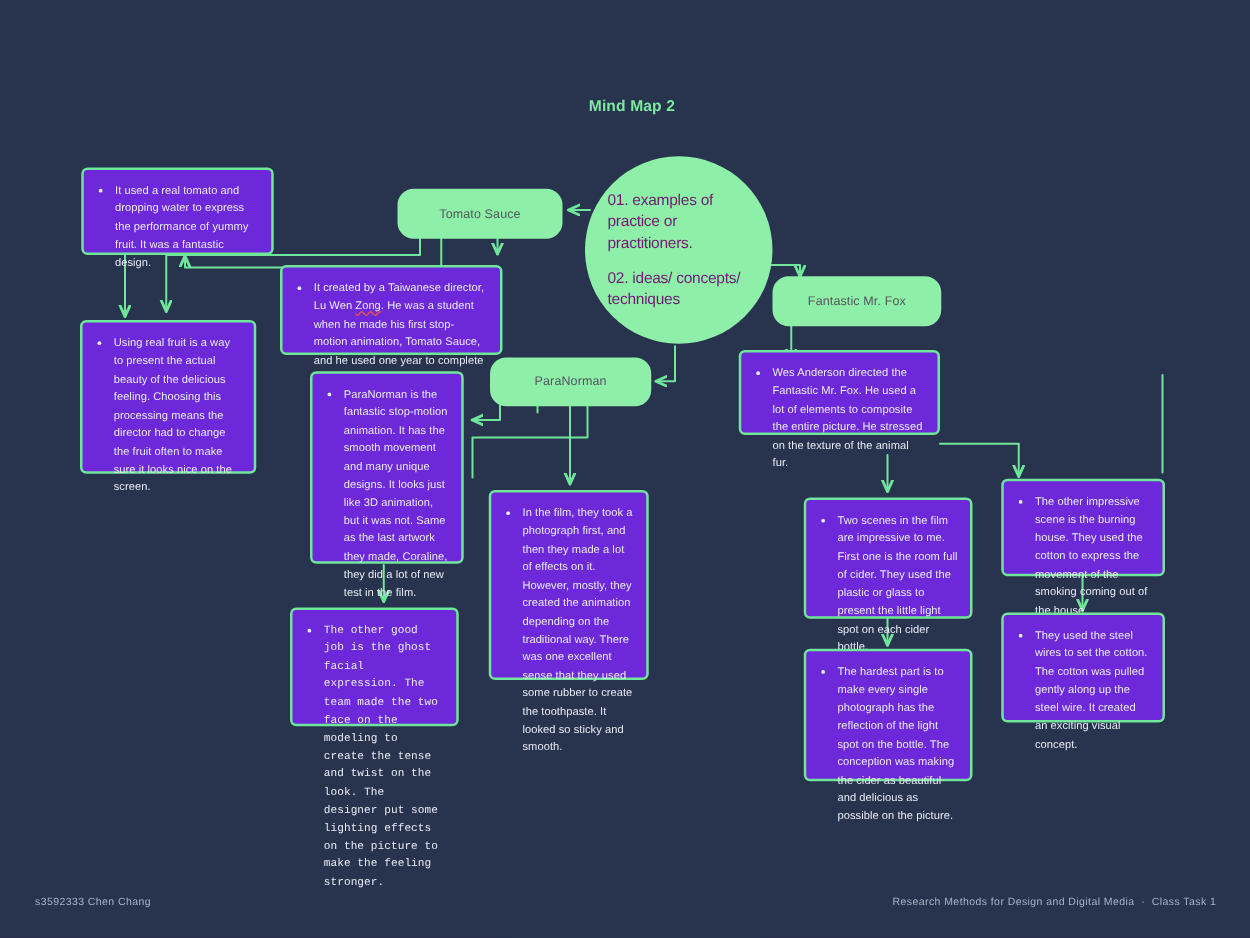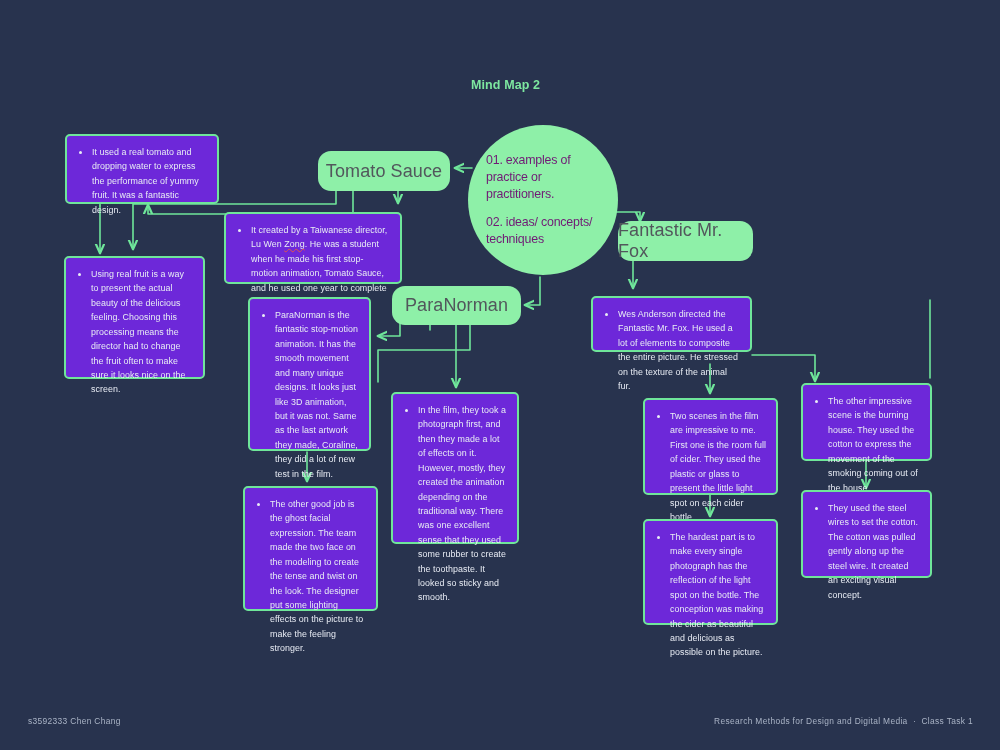--- a/index.html
+++ b/index.html
@@ -68,21 +68,21 @@
 
   .pill {
     position: absolute;
     background: #8ef0a8;
     border-radius: 13px;
     z-index: 3;
     display: flex;
     align-items: center;
     justify-content: center;
     color: #52575c;
-    font-size: 18px;
+    font-size: 10px;
     letter-spacing: 0.1px;
   }
 
   .card {
     position: absolute;
     border: 2px solid #6fe69a;
     border-radius: 5px;
     background: #6d28d9;
     box-sizing: border-box;
     z-index: 2;
@@ -223,33 +223,33 @@
         <li><span>It created by a Taiwanese director, Lu Wen </span><span class="spell">Zong</span><span>. He was a student when he made his first stop-motion animation, Tomato Sauce, and he used one year to complete it by himself.</span></li>
       </ul>
   </div>
 
   <div class="card" style="left:248px; top:297px; width:123px; height:154px;">
     <ul>
         <li>ParaNorman is the fantastic stop-motion animation. It has the smooth movement and many unique designs. It looks just like 3D animation, but it was not. Same as the last artwork they made, Coraline, they did a lot of new test in the film.</li>
       </ul>
   </div>
 
-  <div class="card" style="left:243px; top:486px; width:135px; height:125px;">
+  <div class="card" style="left:232px; top:486px; width:135px; height:95px;font-family:Liberation Mono, monospace;">
     <ul>
         <li>The other good job is the ghost facial expression. The team made the two face on the modeling to create the tense and twist on the look. The designer put some lighting effects on the picture to make the feeling stronger.</li>
       </ul>
   </div>
 
   <div class="card" style="left:391px; top:392px; width:128px; height:152px;">
     <ul>
         <li>In the film, they took a photograph first, and then they made a lot of effects on it. However, mostly, they created the animation depending on the traditional way. There was one excellent sense that they used some rubber to create the toothpaste. It looked so sticky and smooth.</li>
       </ul>
   </div>
 
-  <div class="card" style="left:591px; top:296px; width:161px; height:56px;">
+  <div class="card" style="left:591px; top:280px; width:161px; height:68px;">
     <ul>
         <li>Wes Anderson directed the Fantastic Mr. Fox. He used a lot of elements to composite the entire picture. He stressed on the texture of the animal fur.</li>
       </ul>
   </div>
 
   <div class="card" style="left:643px; top:398px; width:135px; height:97px;">
     <ul>
         <li>Two scenes in the film are impressive to me. First one is the room full of cider. They used the plastic or glass to present the little light spot on each cider bottle.</li>
       </ul>
   </div>

